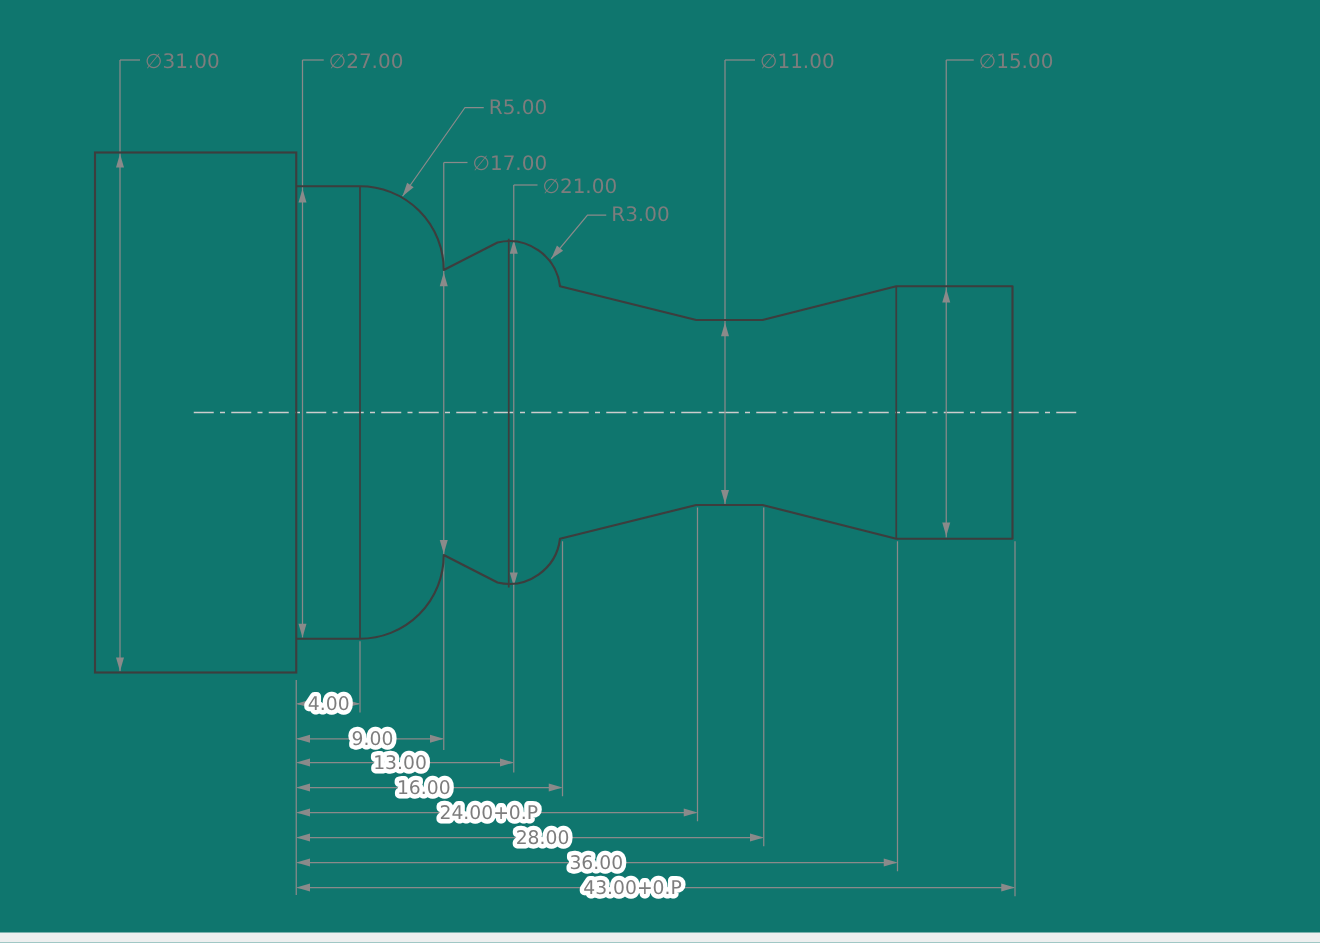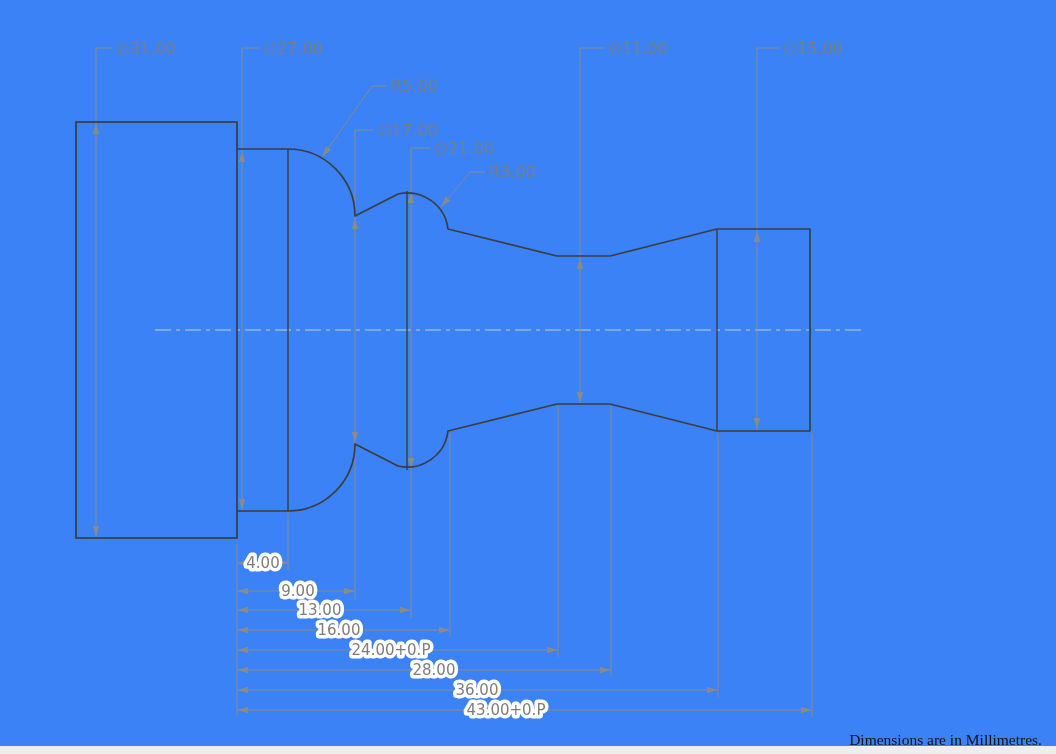--- a/index.html
+++ b/index.html
@@ -1,16 +1,16 @@
 <!DOCTYPE html>
 <html><head>
 <meta charset="utf-8">
 <style>
   html,body{margin:0;padding:0;background:#ffffff;}
-  #stage{position:relative;width:1056px;height:754px;background:#3b82f6;overflow:hidden;
+  #stage{position:relative;width:1056px;height:754px;background:#0f766e;overflow:hidden;
          font-family:"DejaVu Sans","Liberation Sans",sans-serif;}
   #drawing{position:absolute;left:0;top:0;}
   #units-note{position:absolute;right:14px;top:731px;
       font-family:"Liberation Serif","DejaVu Serif",serif;
       font-size:15.5px;color:#111111;}
   #bottom-strip{position:absolute;left:0;bottom:0;width:100%;height:8px;background:#edefef;}
   svg text{font-family:"DejaVu Sans","Liberation Sans",sans-serif;}
   .halo{paint-order:stroke;stroke:#ffffff;stroke-width:7px;stroke-linejoin:round;}
 </style>
 </head>
@@ -103,15 +103,14 @@
         <text x="263" y="568" fill="#7d7d7d" font-size="15" text-anchor="middle" class="halo">4.00</text>
         <text x="298" y="596" fill="#7d7d7d" font-size="15" text-anchor="middle" class="halo">9.00</text>
         <text x="320" y="615" fill="#7d7d7d" font-size="15" text-anchor="middle" class="halo">13.00</text>
         <text x="339" y="635" fill="#7d7d7d" font-size="15" text-anchor="middle" class="halo">16.00</text>
         <text x="391" y="655" fill="#7d7d7d" font-size="15" text-anchor="middle" class="halo">24.00+0.P</text>
         <text x="434" y="675" fill="#7d7d7d" font-size="15" text-anchor="middle" class="halo">28.00</text>
         <text x="477" y="695" fill="#7d7d7d" font-size="15" text-anchor="middle" class="halo">36.00</text>
         <text x="506" y="715" fill="#7d7d7d" font-size="15" text-anchor="middle" class="halo">43.00+0.P</text>
       </g>
   </svg>
-  <div id="units-note">Dimensions are in Millimetres.</div>
   <div id="bottom-strip"></div>
 </div>
 
 </body></html>

